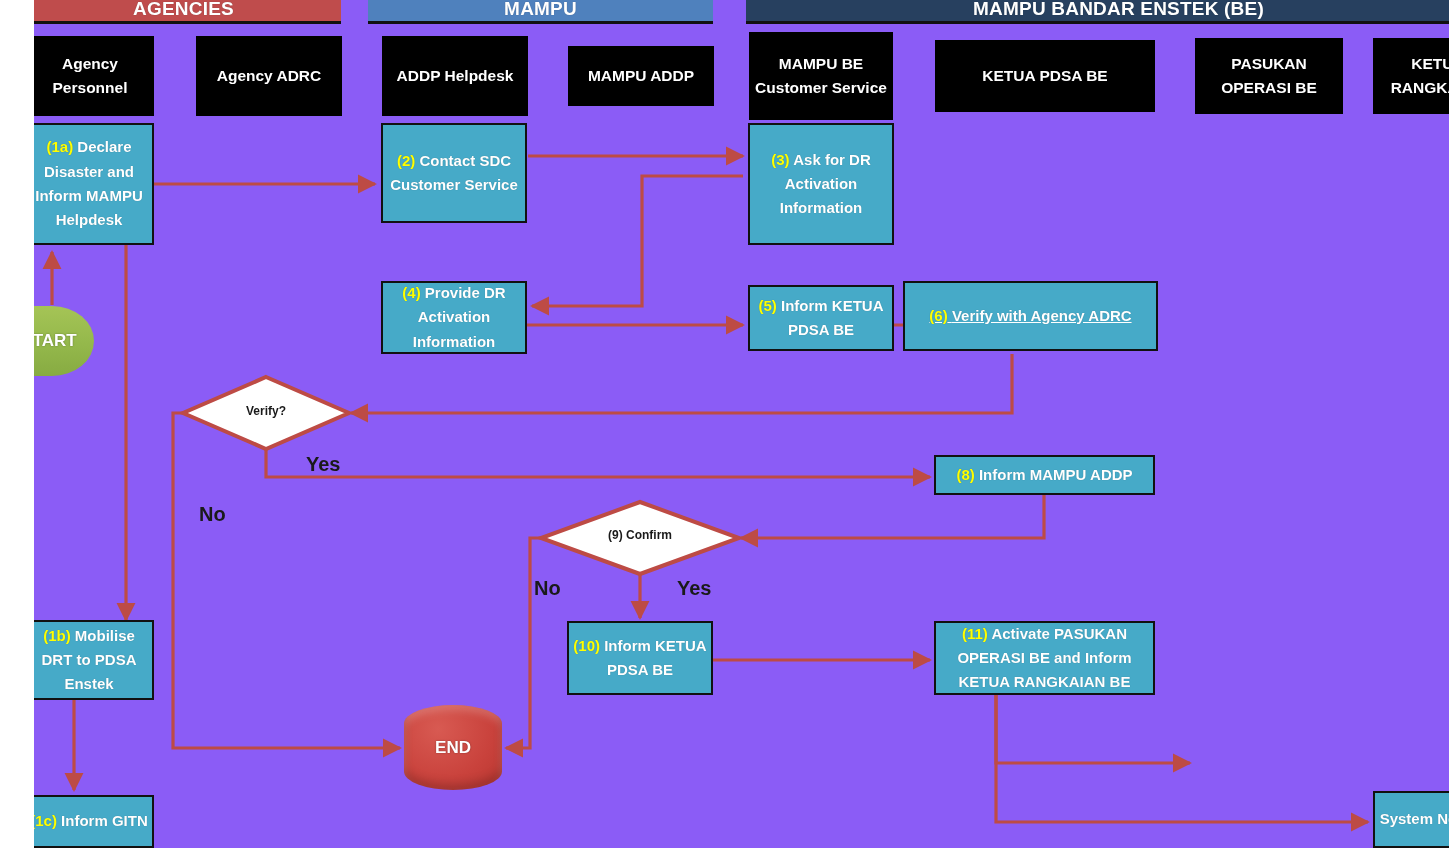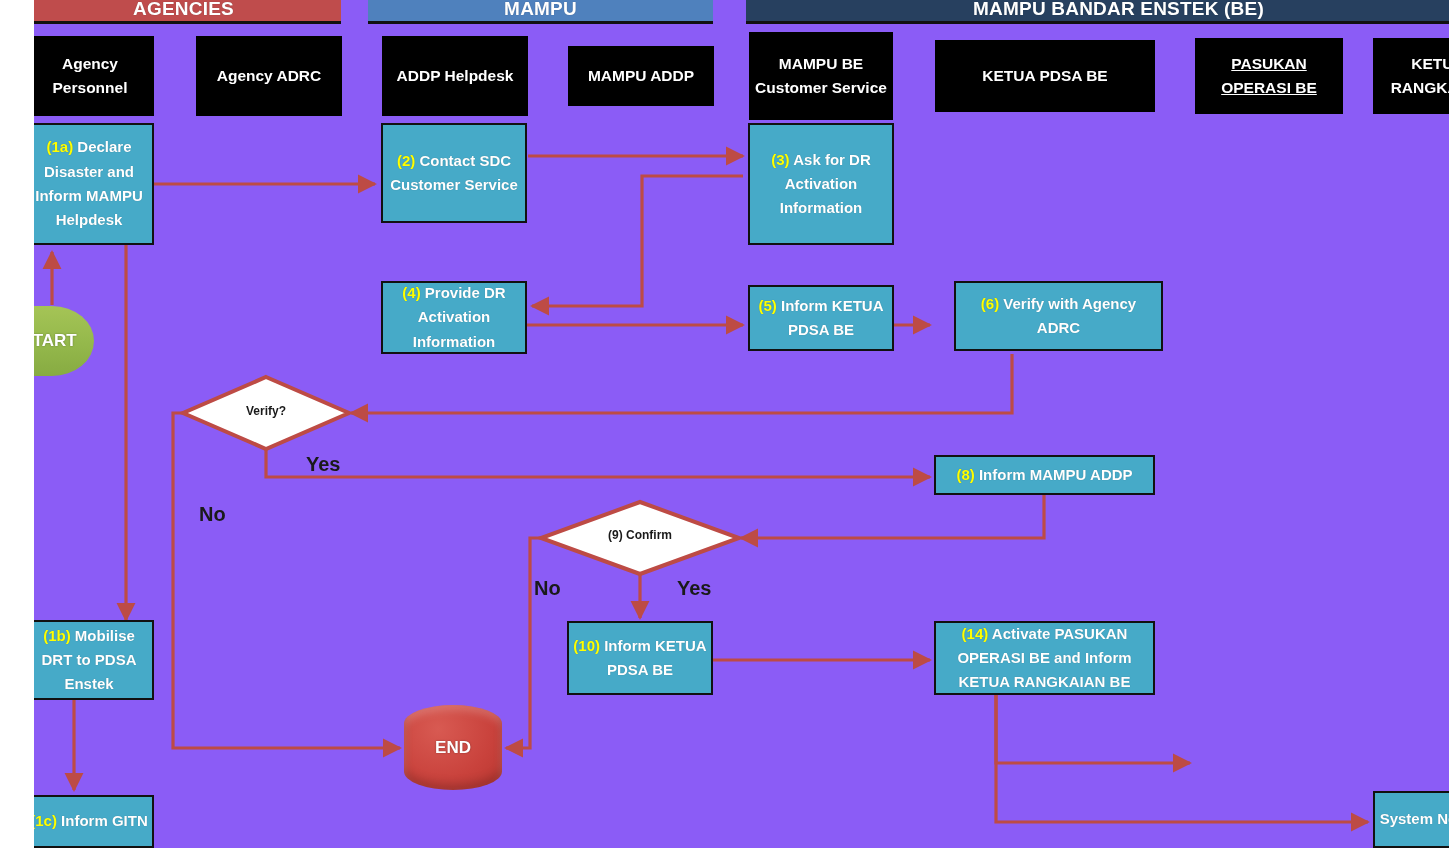--- a/index.html
+++ b/index.html
@@ -142,21 +142,21 @@
   <div class="colhead" style="left:162px; top:36px; width:146px; height:80px;">Agency ADRC</div>
 
   <div class="colhead" style="left:348px; top:36px; width:146px; height:80px;">ADDP Helpdesk</div>
 
   <div class="colhead" style="left:534px; top:46px; width:146px; height:60px;">MAMPU ADDP</div>
 
   <div class="colhead" style="left:715px; top:32px; width:144px; height:88px;">MAMPU BE Customer Service</div>
 
   <div class="colhead" style="left:901px; top:40px; width:220px; height:72px;">KETUA PDSA BE</div>
 
-  <div class="colhead" style="left:1161px; top:38px; width:148px; height:76px;text-decoration:underline;">PASUKAN OPERASI BE</div>
+  <div class="colhead" style="left:1161px; top:38px; width:148px; height:76px;">PASUKAN OPERASI BE</div>
 
   <div class="colhead" style="left:1339px; top:38px; width:130px; height:76px;">KETUA RANGKAIAN</div>
 
   <svg class="wires" viewBox="0 0 1449 848">
     <defs>
       <marker id="ah" viewBox="0 0 10 10" refX="9" refY="5" markerWidth="6" markerHeight="6" orient="auto-start-reverse">
         <path d="M 0 0 L 10 5 L 0 10 z" fill="#bd4b45"></path>
       </marker>
     </defs>
 
@@ -221,42 +221,42 @@
   <div class="proc" style="left:347px; top:281px; width:146px; height:73px;">
     <span><span class="num">(4)</span>
     <span>Provide DR Activation Information</span></span>
   </div>
 
   <div class="proc" style="left:714px; top:285px; width:146px; height:66px;">
     <span><span class="num">(5)</span>
     <span>Inform KETUA PDSA BE</span></span>
   </div>
 
-  <div class="proc" style="left:920px; top:281px; width:209px; height:70px;">
+  <div class="proc" style="left:869px; top:281px; width:255px; height:70px;text-decoration:underline;">
     <span><span class="num">(6)</span>
     <span>Verify with Agency ADRC</span></span>
   </div>
 
   <div class="proc" style="left:900px; top:455px; width:221px; height:40px;">
     <span><span class="num">(8)</span>
     <span>Inform MAMPU ADDP</span></span>
   </div>
 
   <div class="proc" style="left:-10px; top:620px; width:130px; height:80px;">
     <span><span class="num">(1b)</span>
     <span>Mobilise DRT to PDSA Enstek</span></span>
   </div>
 
   <div class="proc" style="left:533px; top:621px; width:146px; height:74px;">
     <span><span class="num">(10)</span>
     <span>Inform KETUA PDSA BE</span></span>
   </div>
 
   <div class="proc" style="left:900px; top:621px; width:221px; height:74px;">
-    <span><span class="num">(14)</span>
+    <span><span class="num">(11)</span>
     <span>Activate PASUKAN OPERASI BE and Inform KETUA RANGKAIAN BE</span></span>
   </div>
 
   <div class="proc" style="left:-10px; top:795px; width:130px; height:53px;">
     <span><span class="num">(1c)</span>
     <span>Inform GITN</span></span>
   </div>
 
 
   <div class="proc" style="left:1339px; top:791px; width:130px; height:57px;">

